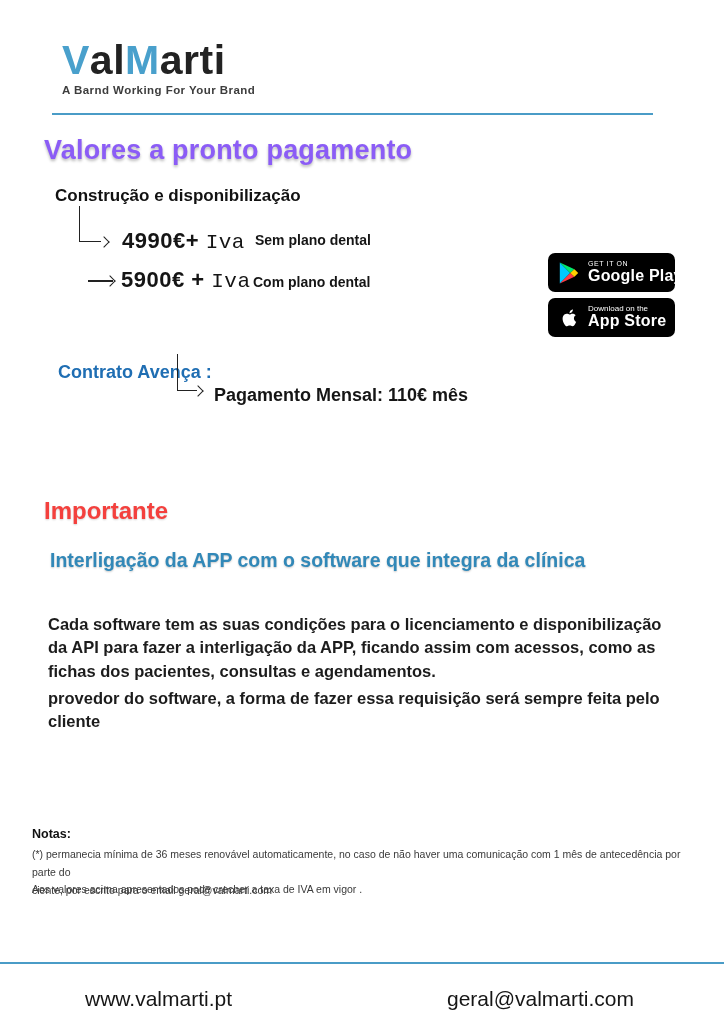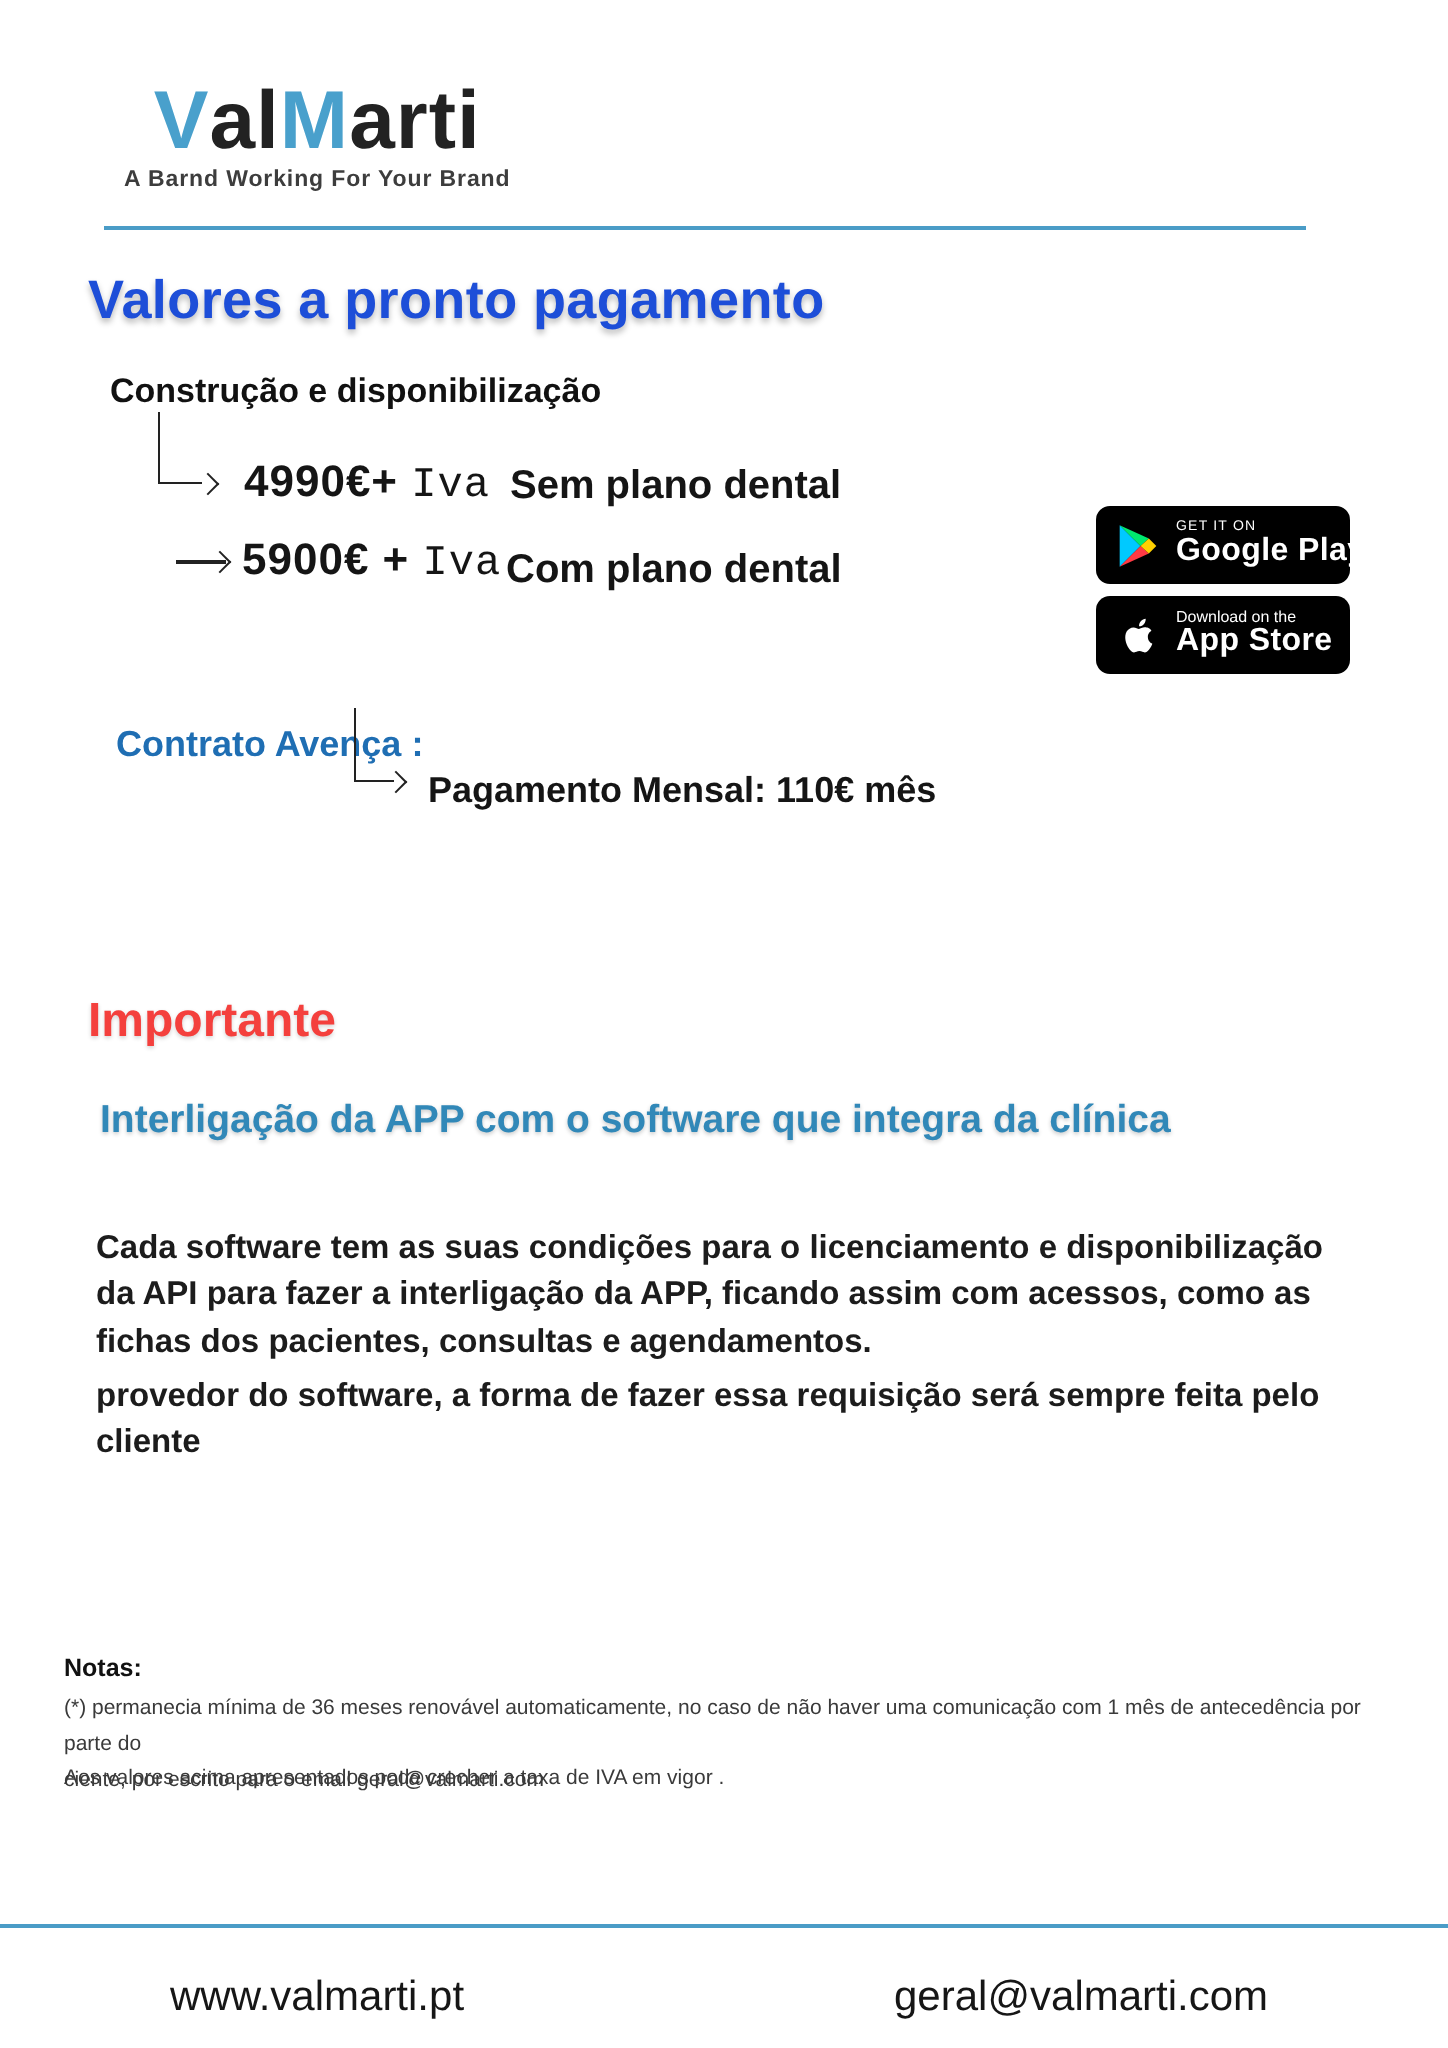--- a/index.html
+++ b/index.html
@@ -4,48 +4,48 @@
 <style>
   * { margin:0; padding:0; box-sizing:border-box; }
   html,body { background:#ffffff; }
   body { font-family:"Liberation Sans", sans-serif; }
   #page {
     position:relative; width:724px; height:1024px;
     background:#ffffff; overflow:hidden; margin:0 auto;
   }
   
   .logo { position:absolute; left:62px; top:38px; }
-  .logo-word { font-size:41px; font-weight:600; letter-spacing:0.5px; color:#222; line-height:1.1;text-align:center; }
+  .logo-word { font-size:41px; font-weight:600; letter-spacing:0.5px; color:#222; line-height:1.1; }
   .logo-word .accent { color:#49a0cc; font-weight:700; }
   .logo-tagline { font-size:11.5px; font-weight:600; color:#3d3d3d; letter-spacing:0.45px; margin-top:1px; }
   .top-rule { position:absolute; left:52px; top:113px; width:601px; height:2px; background:#4a9cc7; }
 
   
   .h-valores {
     position:absolute; left:44px; top:135px;
-    font-size:27px; font-weight:800; color:#1d4ed8;
+    font-size:27px; font-weight:800; color:#8b5cf6;
     text-shadow:0 2px 3px rgba(0,0,0,0.28);
     letter-spacing:0.2px;
   }
   .h-construcao {
     position:absolute; left:55px; top:186px;
     font-size:17px; font-weight:800; color:#111;
   }
   .arrow-l {
     position:absolute; border-left:1.6px solid #222; border-bottom:1.6px solid #222;
   }
   .arrow-h { position:absolute; height:1.6px; background:#222; }
   .chev {
     position:absolute; width:8px; height:8px;
     border-top:1.6px solid #222; border-right:1.6px solid #222;
     transform:rotate(45deg);
   }
   .price-row-amount { position:absolute; font-size:22px; font-weight:800; color:#151515; letter-spacing:0.5px; }
   .price-iva { font-family:"Liberation Mono", monospace; font-weight:400; font-size:21px;text-align:right; }
-  .price-row-label { position:absolute; font-size:20px; font-weight:800; color:#151515; }
+  .price-row-label { position:absolute; font-size:14px; font-weight:800; color:#151515; }
   .h-contrato { position:absolute; left:58px; top:330px; font-size:18px; font-weight:800; color:#1f6eb3;margin-top:32px; }
   .h-pagamento { position:absolute; left:214px; top:385px; font-size:18px; font-weight:800; color:#151515; }
 
   
   .badge {
     position:absolute; left:548px; width:127px; height:39px;
     background:#000; border-radius:7px; color:#fff;
     display:flex; align-items:center; padding:0 9px; cursor:pointer;
   }
   .badge .bicon { width:24px; height:26px; flex:0 0 auto; display:flex; align-items:center; justify-content:center; }

